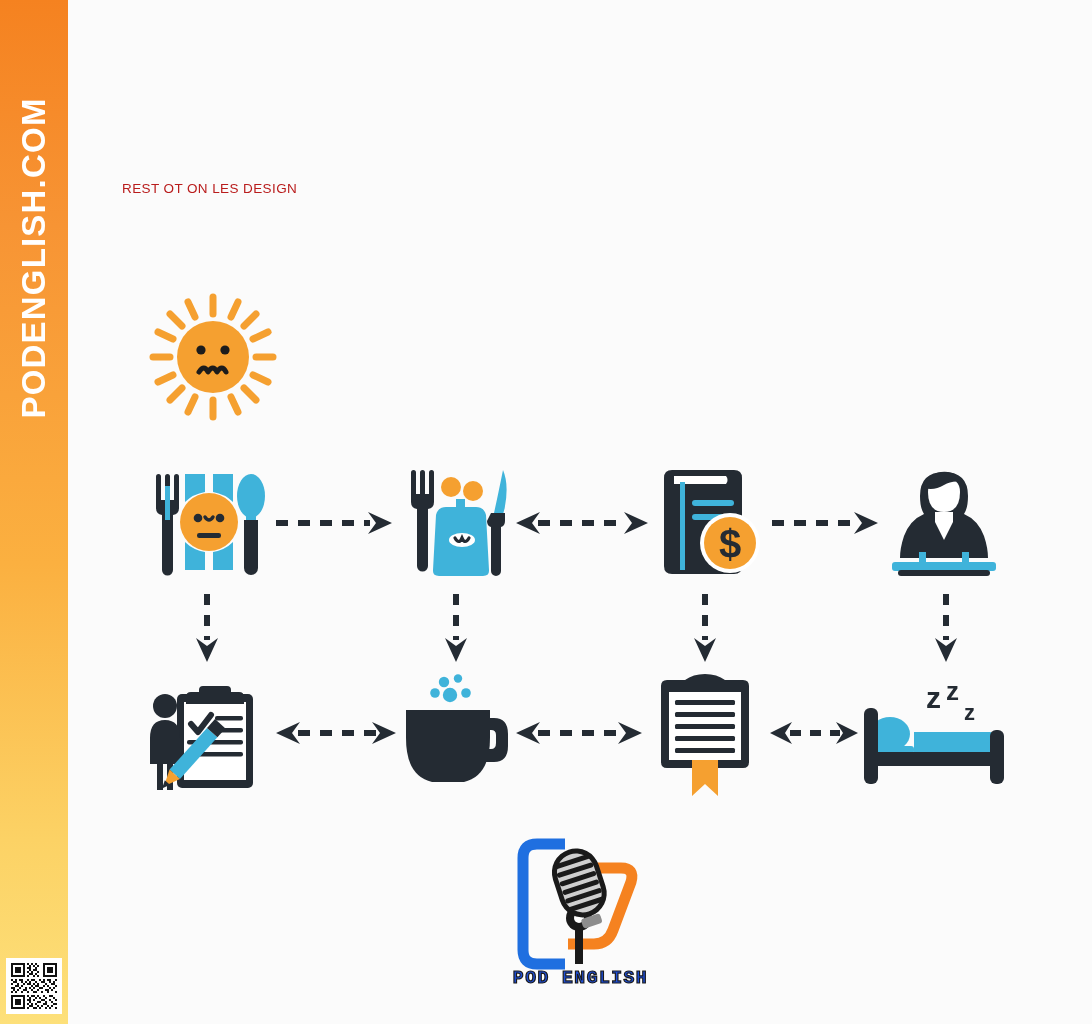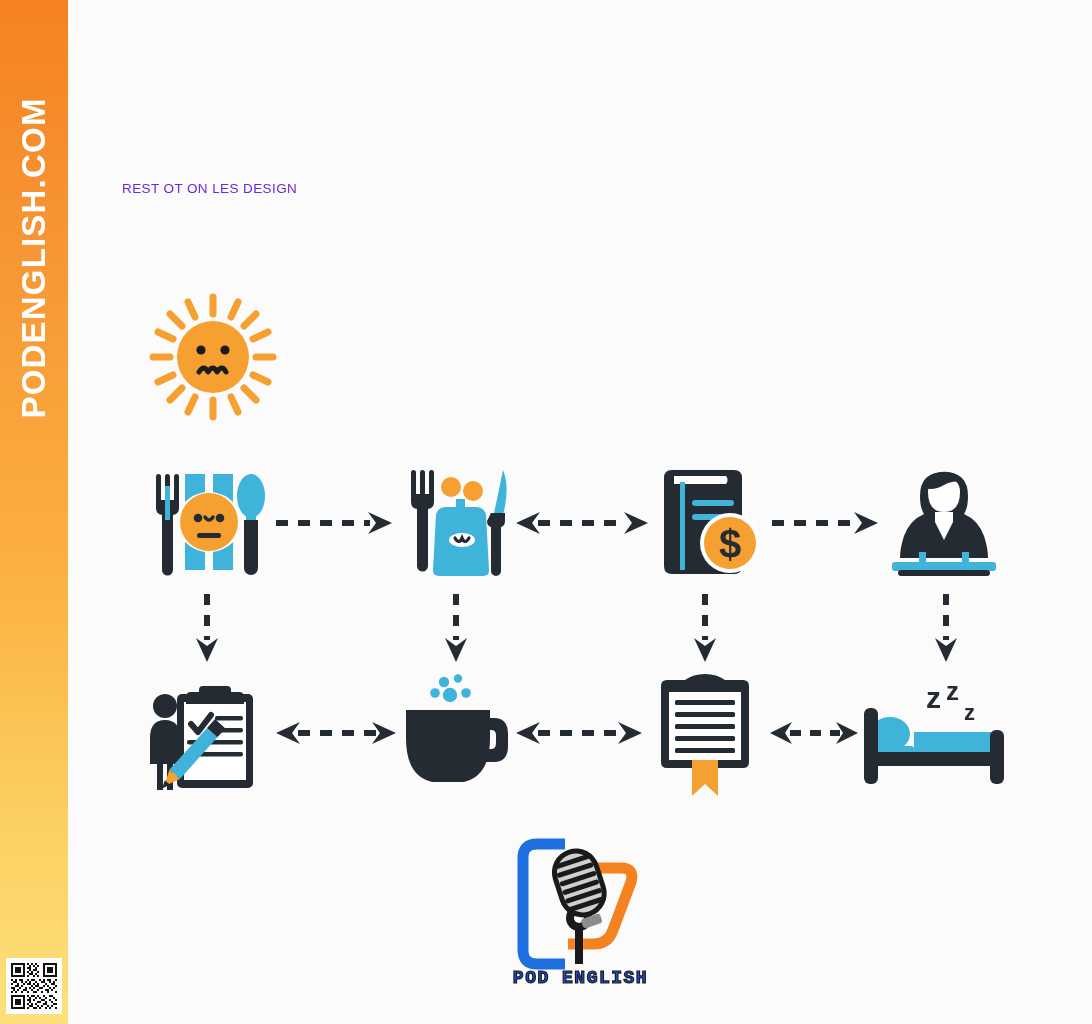--- a/index.html
+++ b/index.html
@@ -66,21 +66,21 @@
     line-height: 68px;
     font-family: "Liberation Sans", sans-serif;
     transform: scaleX(0.93);
     transform-origin: left center;
     white-space: nowrap;
   }
   .subhead {
     position: absolute;
     left: 122px;
     top: 181px;
-    color: #6d28d9;
+    color: #b91c1c;
     font-size: 13.5px;
     letter-spacing: 0.4px;
     font-family: "Liberation Sans", sans-serif;
   }
 
   
   .sun { position: absolute; left: 148px; top: 292px; }
   .cell { position: absolute; }
   .arrow { position: absolute; }
 

